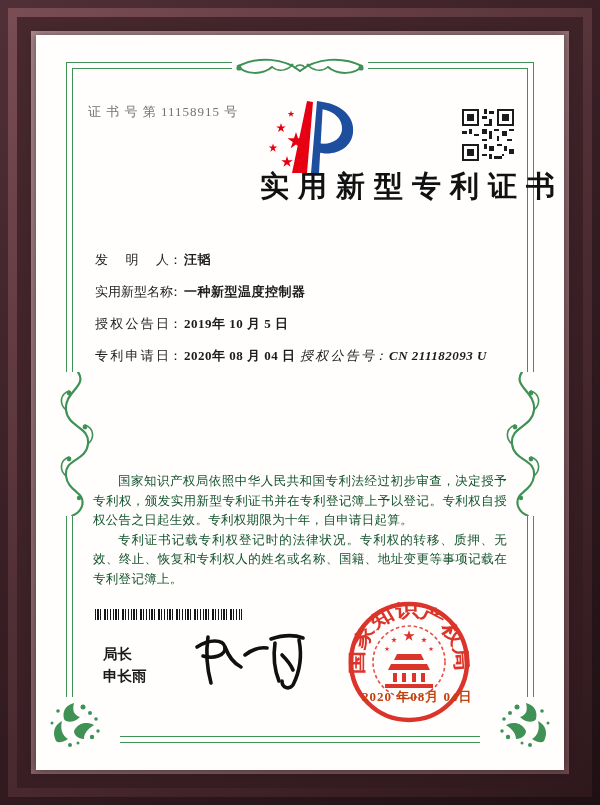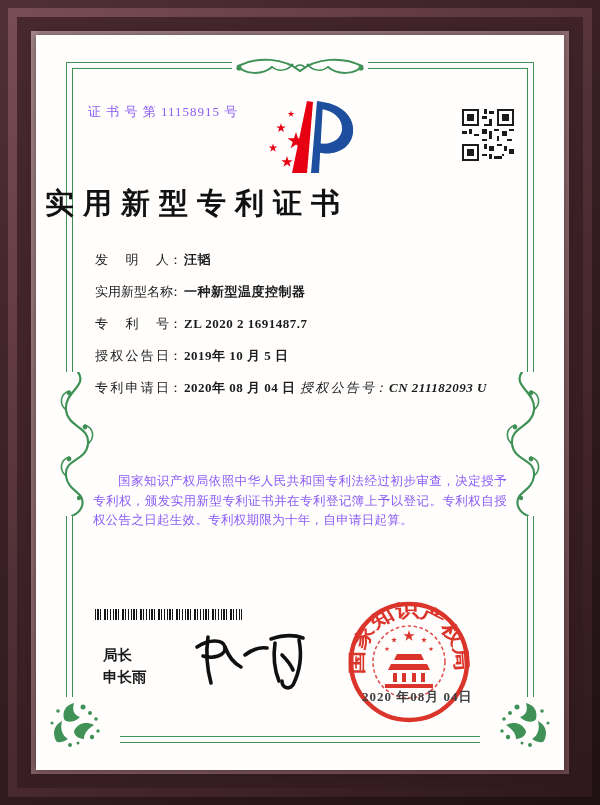--- a/index.html
+++ b/index.html
@@ -20,45 +20,45 @@
   
   .orn{position:absolute;background:#fffefd;z-index:3;display:flex;align-items:center;justify-content:center;}
   .orn-top{left:196px;top:16px;width:136px;height:38px;}
   .orn-left{left:15px;top:337px;width:46px;height:144px;}
   .orn-right{left:467px;top:337px;width:46px;height:144px;}
   .orn-bl{left:12px;top:662px;width:72px;height:66px;align-items:flex-start;justify-content:flex-start;}
   .orn-br{left:444px;top:662px;width:72px;height:66px;align-items:flex-start;justify-content:flex-end;}
   .orn-right svg,.orn-br svg{transform:scaleX(-1);}
 
   
-  .cert-no{position:absolute;left:52px;top:68px;font-size:13px;color:#8b5cf6;letter-spacing:1px;z-index:4;}
+  .cert-no{position:absolute;left:52px;top:68px;font-size:13px;color:#737373;letter-spacing:1px;z-index:4;}
   .logo{position:absolute;left:226px;top:60px;width:96px;height:88px;z-index:4;}
   .qr{position:absolute;left:426px;top:74px;width:52px;height:52px;z-index:4;}
-  .title{position:absolute;left:0;right:0;top:149px;text-align:left;font-size:29px;font-weight:700;letter-spacing:9px;text-indent:9px;color:#111;z-index:4;}
+  .title{position:absolute;left:0;right:0;top:132px;text-align:right;font-size:29px;font-weight:700;letter-spacing:9px;text-indent:9px;color:#111;z-index:4;}
 
   .fields{position:absolute;left:59px;top:216px;width:420px;z-index:4;}
   .frow{height:16px;margin-bottom:16px;font-size:13px;color:#1c1c1c;white-space:nowrap;position:relative;}
   .flabel{display:inline-block;width:74px;text-align:justify;text-align-last:justify;vertical-align:top;}
   .fcolon{display:inline-block;}
   .fvalue{font-weight:700;margin-left:2px;letter-spacing:.5px;}
   .pair2{position:absolute;left:205px;top:0;font-style:italic;}
 
-  .body-text{position:absolute;left:57px;top:437px;width:414px;font-size:12.5px;line-height:19.5px;color:#8b5cf6;text-align:justify;z-index:4;}
+  .body-text{position:absolute;left:57px;top:437px;width:414px;font-size:12.5px;line-height:19.5px;color:#14532d;text-align:justify;z-index:4;}
   .body-text p{margin:0;text-indent:2em;letter-spacing:.3px;}
 
   .barcode{position:absolute;left:59px;top:574px;width:147px;height:11px;z-index:4;
     background:repeating-linear-gradient(90deg,
       #151515 0 1px,#fff 1px 2px,#151515 2px 4px,#fff 4px 5px,
       #151515 5px 6px,#fff 6px 9px,#151515 9px 11px,#fff 11px 12px,
       #151515 12px 13px,#fff 13px 15px,#151515 15px 16px,#fff 16px 18px);}
 
-  .director{position:absolute;left:67px;top:609px;z-index:4;font-family:Liberation Sans, sans-serif;font-size:14.5px;font-weight:600;color:#1a1a1a;line-height:22px;}
+  .director{position:absolute;left:67px;top:609px;z-index:4;font-family:Liberation Mono, monospace;font-size:14.5px;font-weight:600;color:#1a1a1a;line-height:22px;}
   .signature{position:absolute;left:147px;top:592px;width:132px;height:66px;z-index:4;}
   .seal{position:absolute;left:307px;top:561px;width:132px;height:132px;z-index:5;opacity:.93;}
-  .seal-date{position:absolute;left:326px;top:653px;font-size:13px;font-weight:600;color:#404040;z-index:6;letter-spacing:1px;}
+  .seal-date{position:absolute;left:326px;top:653px;font-size:13px;font-weight:600;color:#c2410c;z-index:6;letter-spacing:1px;}
 </style>
 </head>
 <body>
 
 <svg width="0" height="0" style="position:absolute" aria-hidden="true">
   <defs>
     <polygon id="star5" points="0,-1 0.2245,-0.309 0.9511,-0.309 0.3633,0.118 0.5878,0.809 0,0.382 -0.5878,0.809 -0.3633,0.118 -0.9511,-0.309 -0.2245,-0.309"></polygon>
   </defs>
 </svg>
 
@@ -219,30 +219,30 @@
         <rect x="16" y="18" width="1" height="1"></rect>
       </g>
     </svg>
   </div>
 
   <div class="title">实用新型专利证书</div>
 
   <div class="fields">
     <div class="frow"><span class="flabel">发明人</span><span class="fcolon">：</span><span class="fvalue">汪韬</span></div>
     <div class="frow"><span class="flabel">实用新型名称</span><span class="fcolon">：</span><span class="fvalue">一种新型温度控制器</span></div>
-    <div class="frow"><span class="flabel">专利号</span><span class="fcolon">：</span><span class="fvalue">ZL 2020 2 1691487.7</span></div>
     <div class="frow"><span class="flabel">授权公告日</span><span class="fcolon">：</span><span class="fvalue">2019年 10 月 5 日</span></div>
     <div class="frow">
       <span class="flabel">专利申请日</span><span class="fcolon">：</span><span class="fvalue">2020年 08 月 04 日</span>
       <span class="pair2"><span class="flabel">授权公告号</span><span class="fcolon">：</span><span class="fvalue">CN 211182093 U</span></span>
     </div>
   </div>
 
   <div class="body-text">
     <p>国家知识产权局依照中华人民共和国专利法经过初步审查，决定授予专利权，颁发实用新型专利证书并在专利登记簿上予以登记。专利权自授权公告之日起生效。专利权期限为十年，自申请日起算。</p>
+    <p>专利证书记载专利权登记时的法律状况。专利权的转移、质押、无效、终止、恢复和专利权人的姓名或名称、国籍、地址变更等事项记载在专利登记簿上。</p>
   </div>
 
   <div class="barcode"></div>
 
   <div class="director">
     <div>局长</div>
     <div>申长雨</div>
   </div>
 
   <div class="signature">

